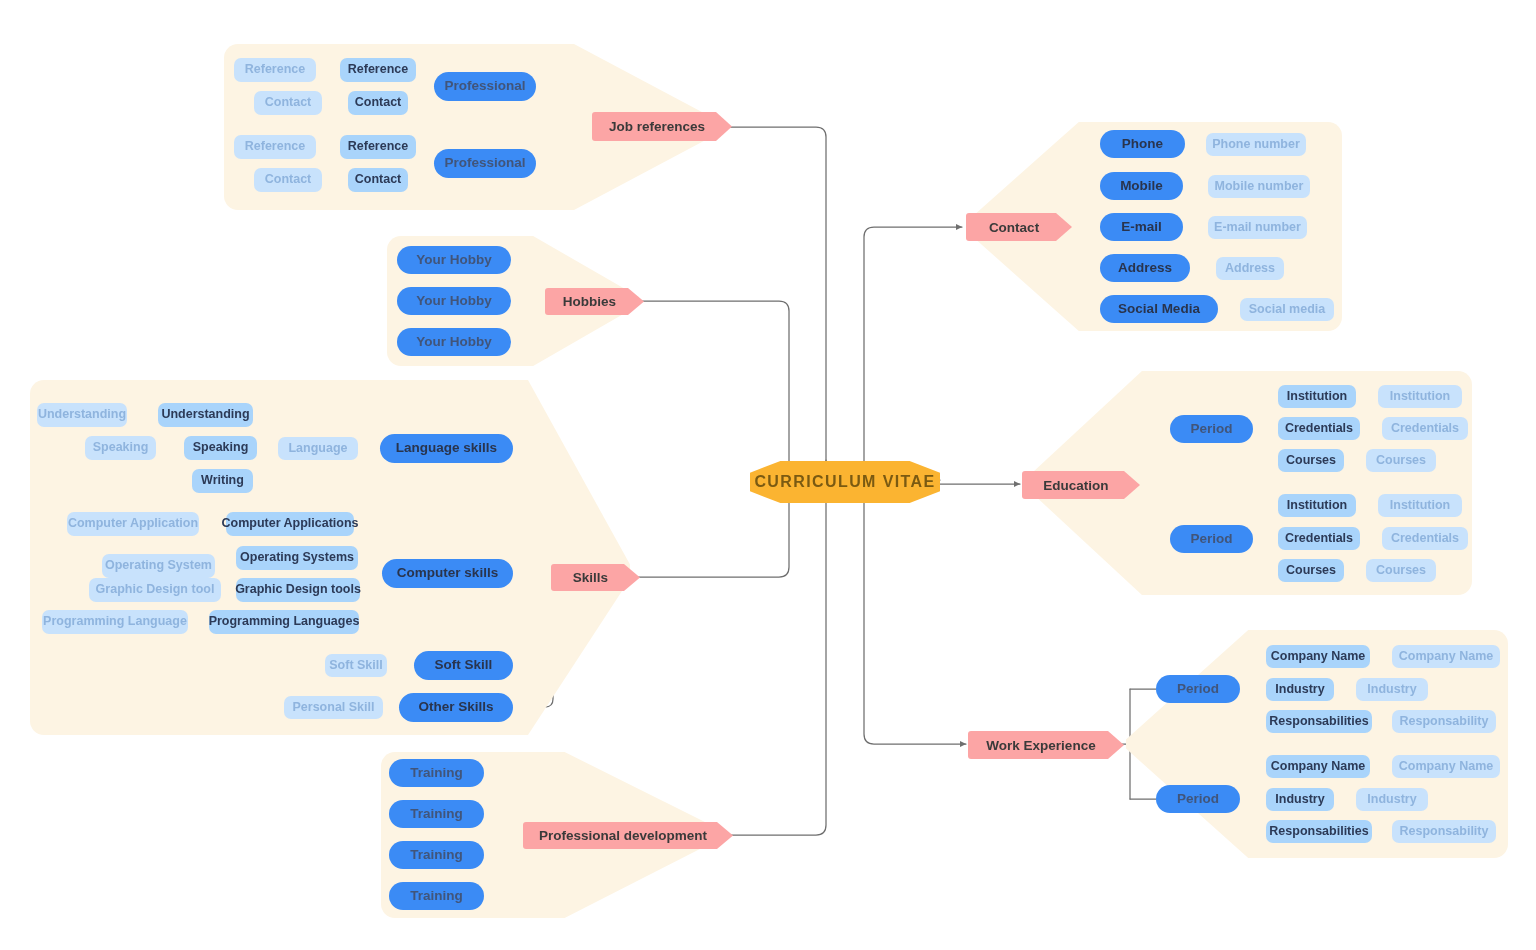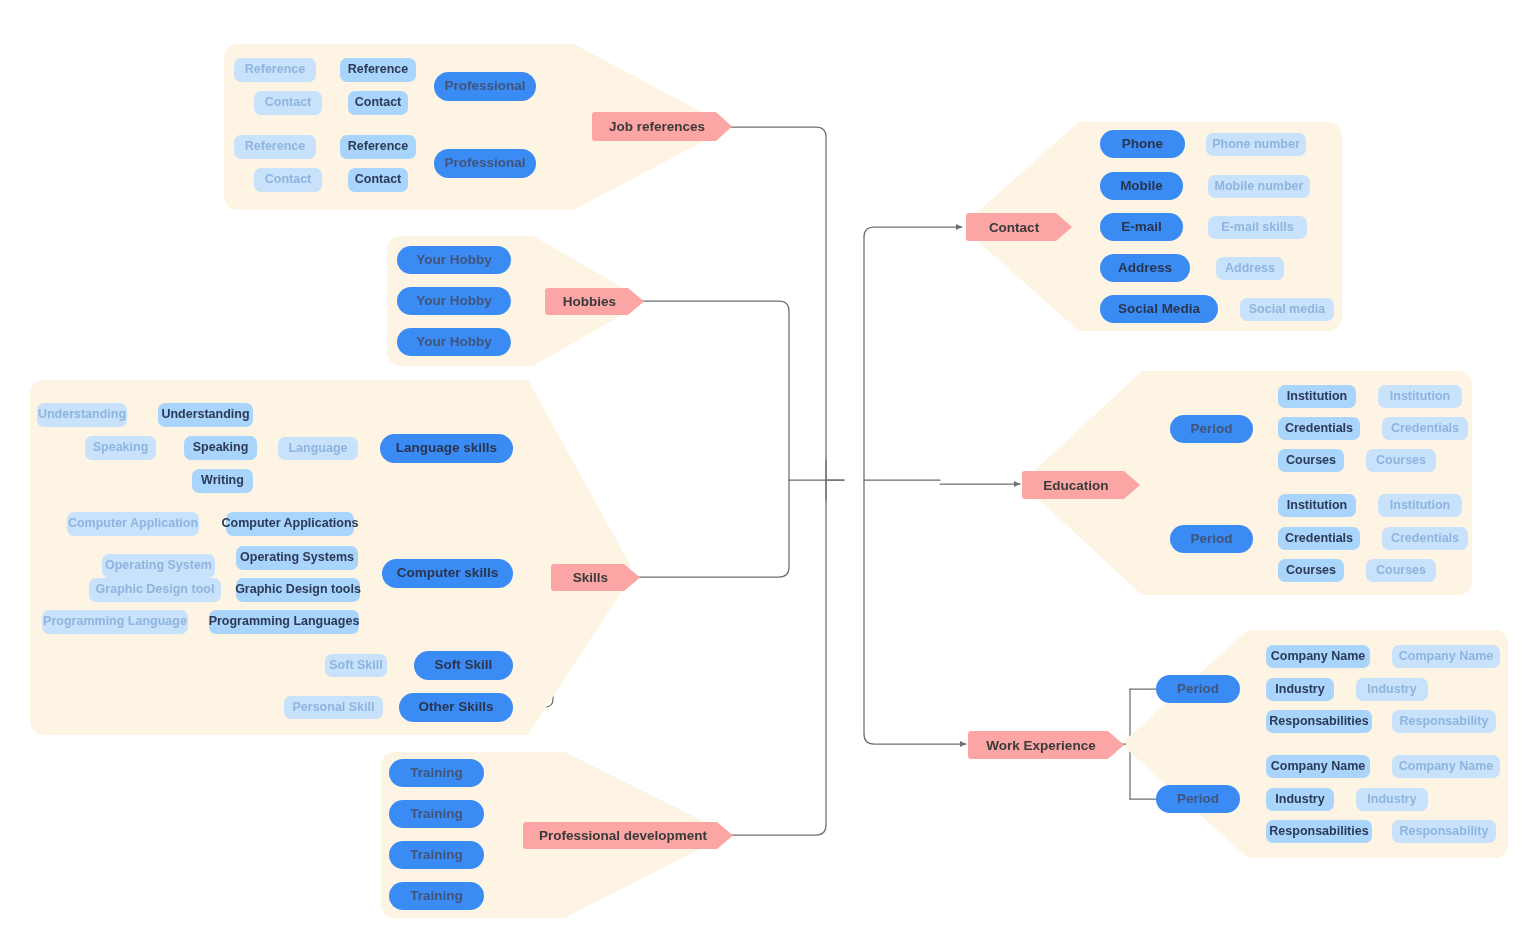--- a/index.html
+++ b/index.html
@@ -260,20 +260,23 @@
       <path d="M1254,766 L1254,831"></path>
       <path d="M1254,766 L1266,766"></path>
       <path d="M1254,799 L1266,799"></path>
       <path d="M1254,831 L1266,831"></path>
       <path d="M1370,766 L1392,766"></path>
       <path d="M1334,799 L1356,799"></path>
       <path d="M1372,831 L1392,831"></path>
     </g>
   </svg>
 
+  <div class="core" style="left:750px;top:461px;width:190px;height:42px;">
+    <span>CURRICULUM VITAE</span>
+  </div>
 
   <div class="chip" style="left:592px;top:112px;width:130px;height:29px;">
     <span>Job references</span>
   </div>
 
   <div class="chip" style="left:545px;top:288px;width:89px;height:27px;">
     <span>Hobbies</span>
   </div>
 
   <div class="chip" style="left:551px;top:564px;width:79px;height:27px;">
@@ -426,21 +429,21 @@
     <span>Mobile</span>
   </div>
   <div class="node n-pale" style="left:1208px;top:175px;width:102px;height:23px;">
     <span>Mobile number</span>
   </div>
 
   <div class="node n-blue dark" style="left:1100px;top:213px;width:83px;height:28px;">
     <span>E-mail</span>
   </div>
   <div class="node n-pale" style="left:1208px;top:216px;width:99px;height:23px;">
-    <span>E-mail skills</span>
+    <span>E-mail number</span>
   </div>
 
   <div class="node n-blue dark" style="left:1100px;top:254px;width:90px;height:28px;">
     <span>Address</span>
   </div>
   <div class="node n-pale" style="left:1216px;top:257px;width:68px;height:23px;">
     <span>Address</span>
   </div>
 
   <div class="node n-blue dark" style="left:1100px;top:295px;width:118px;height:28px;">

